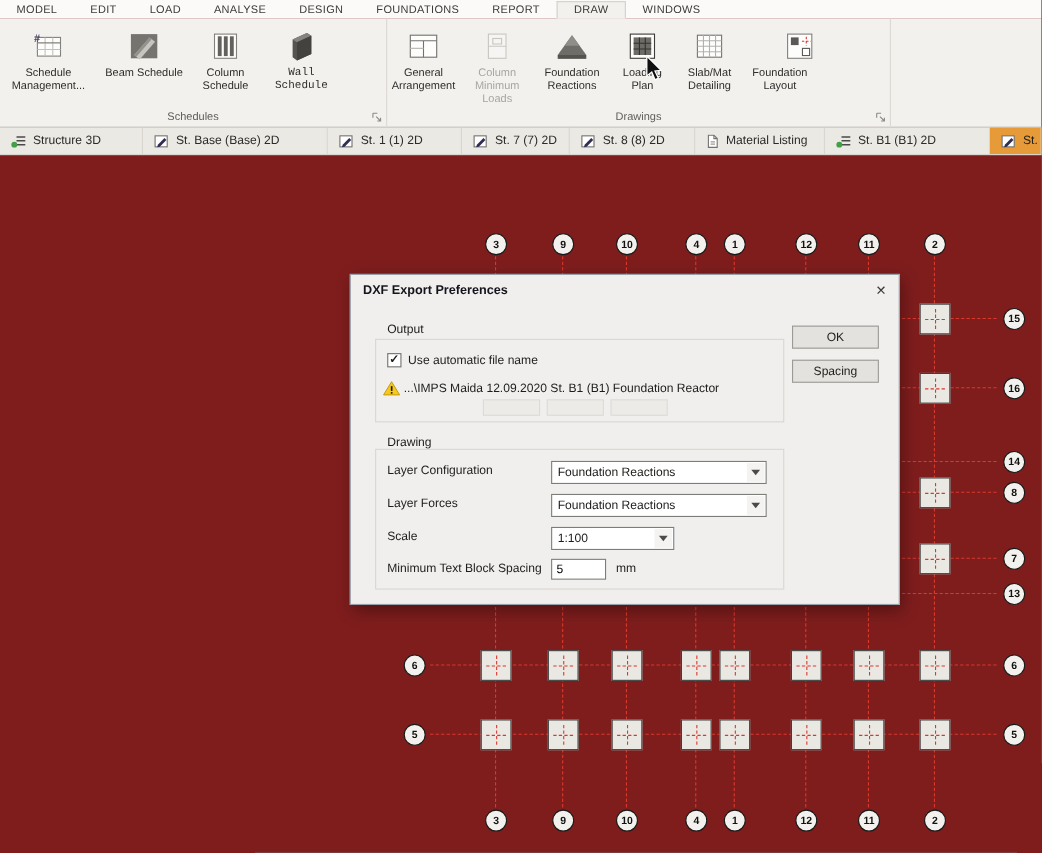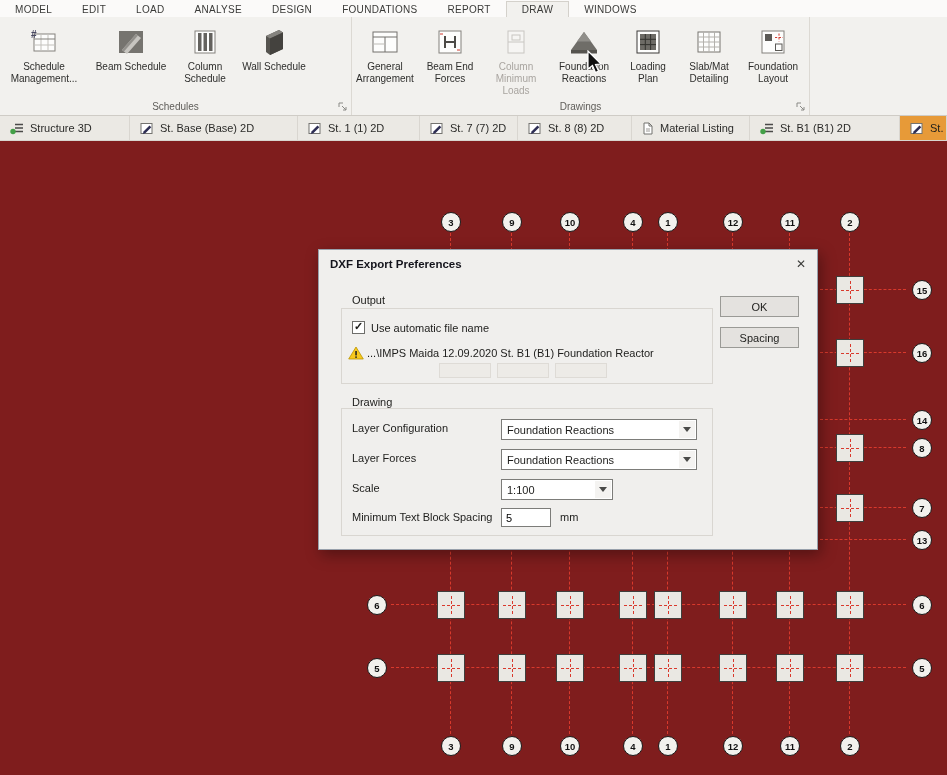--- a/index.html
+++ b/index.html
@@ -103,21 +103,21 @@
             <span class="ricon">
               <svg width="30" height="30" viewBox="0 0 30 30">
                 <rect x="5" y="4" width="20" height="22" fill="#fdfdfc" stroke="#83817d"></rect>
                 <rect x="8" y="6" width="3.5" height="18" fill="#64625e"></rect>
                 <rect x="13.5" y="6" width="3.5" height="18" fill="#64625e"></rect>
                 <rect x="19" y="6" width="3.5" height="18" fill="#64625e"></rect>
               </svg>
             </span>
             <span class="rlabel">Column Schedule</span>
           </div>
-          <div class="rbtn" style="width: 76px;">
+          <div class="rbtn" style="width: 76px; font-family: Liberation Mono, monospace;">
             <span class="ricon">
               <svg width="30" height="30" viewBox="0 0 30 30">
                 <polygon points="7,9 20,3 24,5.5 24,22 11,28 7,25" fill="#56544f"></polygon>
                 <polygon points="7,9 20,3 24,5.5 11,11.5" fill="#85837e"></polygon>
                 <polygon points="11,11.5 24,5.5 24,22 11,28" fill="#44423e"></polygon>
               </svg>
             </span>
             <span class="rlabel">Wall Schedule</span>
           </div>
         </div>
@@ -131,30 +131,20 @@
           <div class="rbtn" style="width: 66px;">
             <span class="ricon">
               <svg width="30" height="30" viewBox="0 0 30 30">
                 <rect x="3" y="5" width="24" height="20" fill="#fdfdfc" stroke="#73716d"></rect>
                 <path d="M3 10h24M15 10v15" stroke="#73716d"></path>
                 <path d="M3 17h12" stroke="#bdbbb6"></path>
               </svg>
             </span>
             <span class="rlabel">General Arrangement</span>
           </div>
-          <div class="rbtn" style="width: 64px;">
-            <span class="ricon">
-              <svg width="30" height="30" viewBox="0 0 30 30">
-                <rect x="4" y="4" width="22" height="22" fill="#fdfdfc" stroke="#83817d"></rect>
-                <path d="M10 9v12M20 9v12M10 15h10" stroke="#4c4a46" stroke-width="2"></path>
-                <path d="M5 7h3M22 23h3" stroke="#d23b2f"></path>
-              </svg>
-            </span>
-            <span class="rlabel">Beam End Forces</span>
-          </div>
           <div class="rbtn disabled" style="width: 68px;">
             <span class="ricon">
               <svg width="30" height="30" viewBox="0 0 30 30">
                 <rect x="7" y="4" width="16" height="22" fill="#f6f5f3" stroke="#c8c6c1"></rect>
                 <path d="M7 15h16" stroke="#c8c6c1"></path>
                 <rect x="11" y="8" width="8" height="5" fill="none" stroke="#c8c6c1"></rect>
               </svg>
             </span>
             <span class="rlabel">Column Minimum Loads</span>
           </div>
@@ -180,21 +170,21 @@
           </div>
           <div class="rbtn" style="width: 62px;">
             <span class="ricon">
               <svg width="30" height="30" viewBox="0 0 30 30">
                 <rect x="4" y="5" width="22" height="20" fill="#fdfdfc" stroke="#76746f"></rect>
                 <path d="M4 10h22M4 15h22M4 20h22M9.5 5v20M15 5v20M20.5 5v20" stroke="#b3b1ac"></path>
               </svg>
             </span>
             <span class="rlabel">Slab/Mat Detailing</span>
           </div>
-          <div class="rbtn" style="width: 66px;">
+          <div class="rbtn" style="width: 66px; align-items: flex-end;">
             <span class="ricon">
               <svg width="30" height="30" viewBox="0 0 30 30">
                 <rect x="4" y="4" width="22" height="22" fill="#fdfdfc" stroke="#83817d"></rect>
                 <rect x="7" y="7" width="7" height="7" fill="#5b5955"></rect>
                 <path d="M17 10.5h8M21 6.5v8" stroke="#d23b2f" stroke-dasharray="2.2 1.6"></path>
                 <rect x="17.5" y="17" width="6.5" height="6.5" fill="none" stroke="#5b5955"></rect>
               </svg>
             </span>
             <span class="rlabel">Foundation Layout</span>
           </div>

